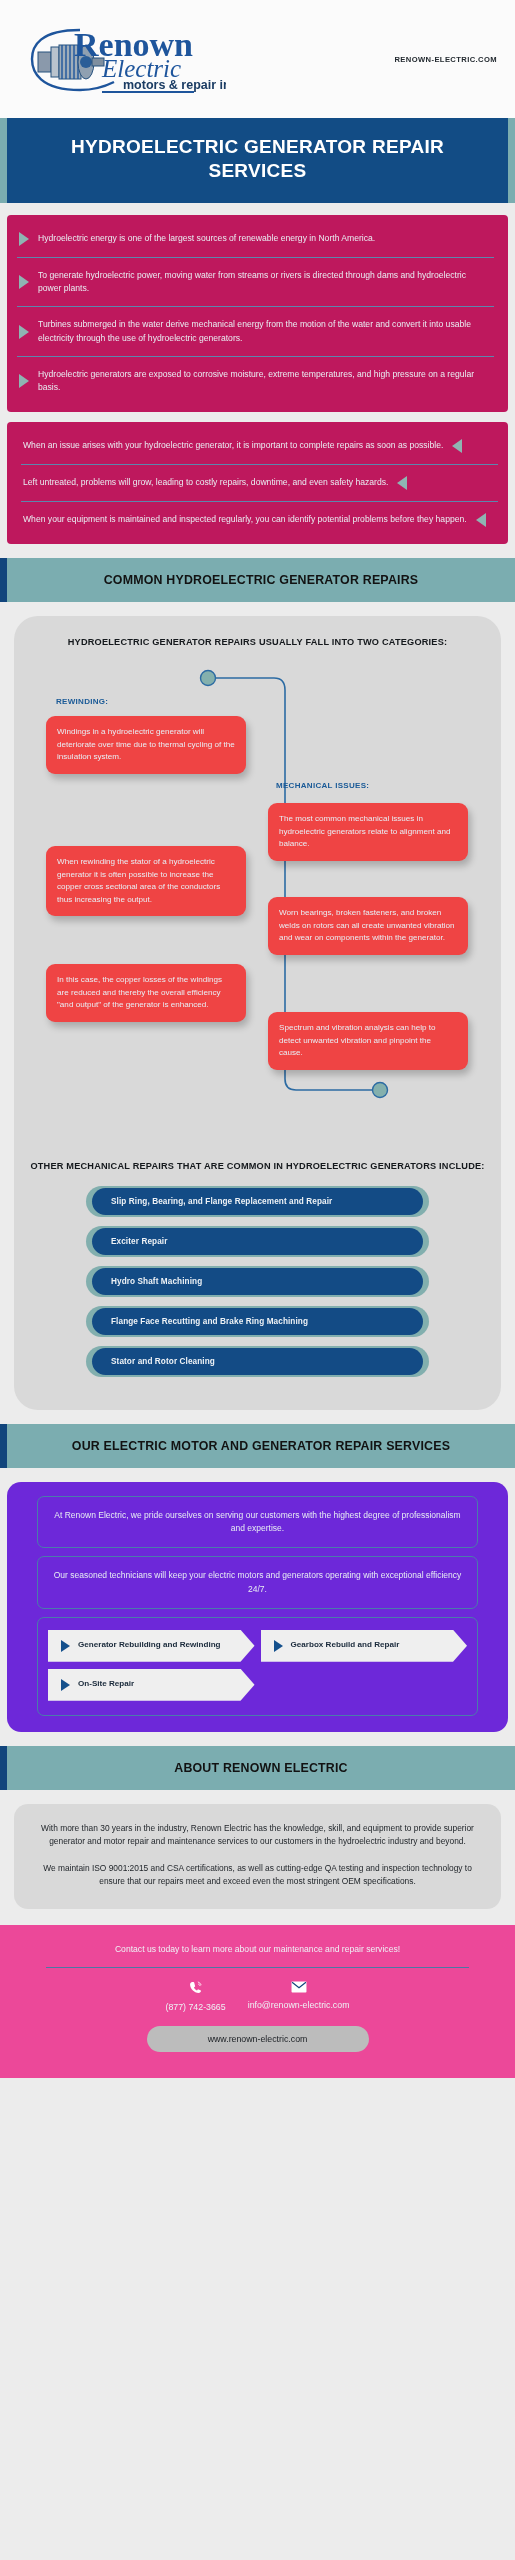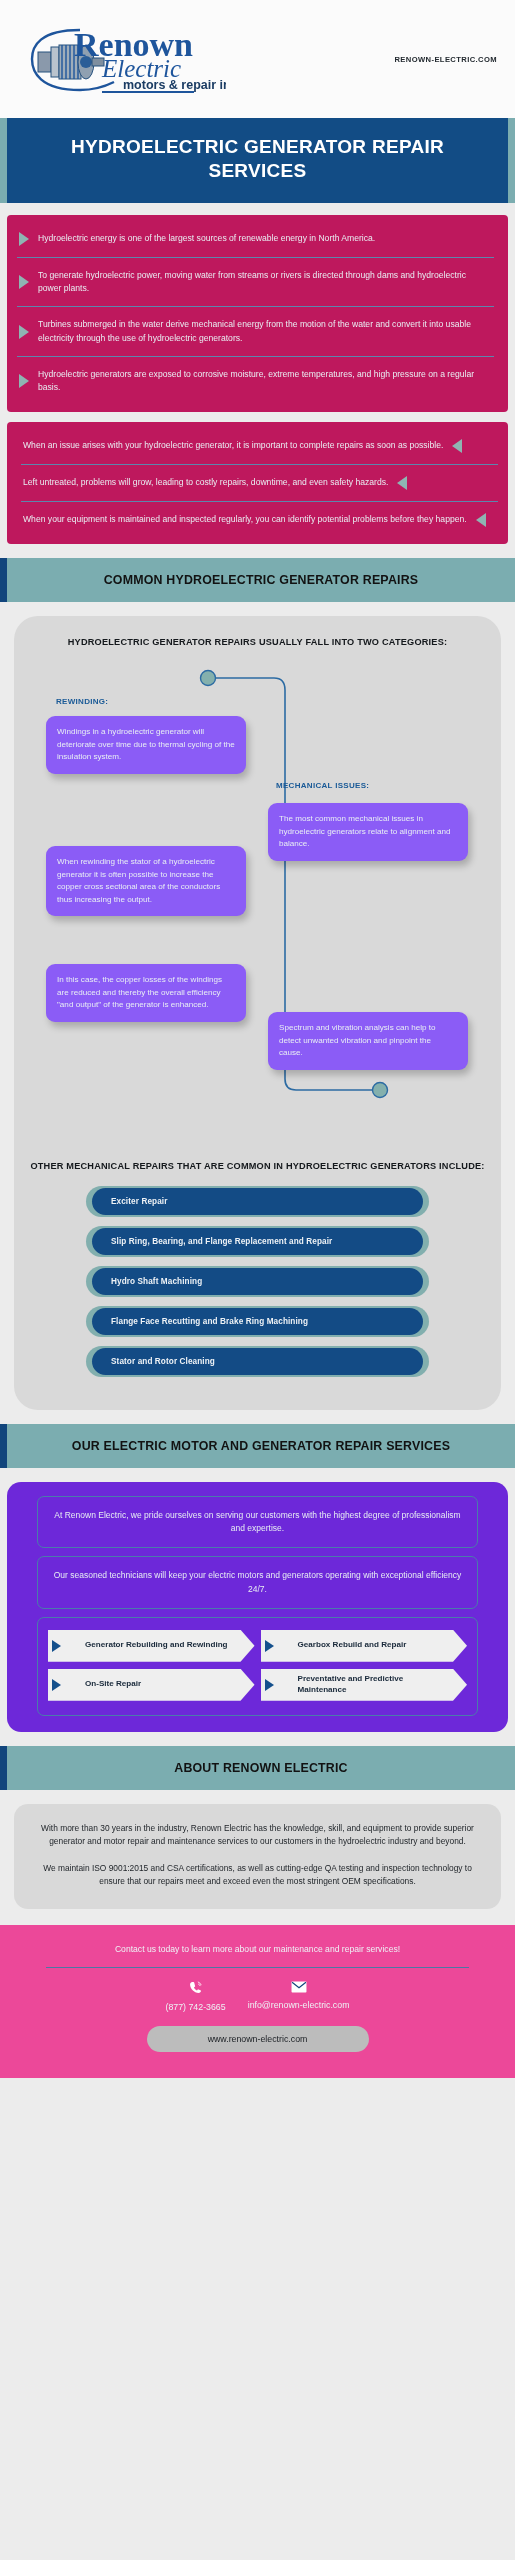--- a/index.html
+++ b/index.html
@@ -119,21 +119,21 @@
   .flow svg.connector { position: absolute; left: 0; top: 0; overflow: visible; }
   .cat-label {
     position: absolute;
     font-size: 8px;
     font-weight: bold;
     color: #1a5a97;
     letter-spacing: 0.3px;
   }
   .fbox {
     position: absolute;
-    background: #8b5cf6;
+    background: #ef4444;
     color: #e8eef4;
     font-size: 8.1px;
     line-height: 1.55;
     border-radius: 9px;
     padding: 10px 11px;
     box-shadow: 3px 5px 7px rgba(0,0,0,0.22);
   }
 
   
   .pill-title {
@@ -198,22 +198,22 @@
     grid-template-columns: 1fr 1fr;
     gap: 7px 6px;
     padding: 0 2px;
   }
   .svc-item {
     position: relative;
     background: #efefef;
     min-height: 32px;
     display: flex;
     align-items: center;
-    gap: 24px;
-    padding: 5px 18px 5px 4px;
+    gap: 8px;
+    padding: 5px 18px 5px 13px;
     clip-path: polygon(0 0, calc(100% - 14px) 0, 100% 50%, calc(100% - 14px) 100%, 0 100%);
   }
   .svc-item::after {
     content: "";
     position: absolute;
     left: 0; bottom: -5px;
     width: 11px; height: 5px;
     background: #9a9a90;
     clip-path: polygon(0 0, 100% 0, 100% 100%);
   }
@@ -370,31 +370,32 @@
       </svg>
 
       <div class="cat-label" style="left:28px; top:38px;">REWINDING:</div>
       <div class="cat-label" style="left:248px; top:122px;">MECHANICAL ISSUES:</div>
 
       <div class="fbox" style="left:18px; top:57px; width:200px;">Windings in a hydroelectric generator will deteriorate over time due to thermal cycling of the insulation system.</div>
       <div class="fbox" style="left:18px; top:187px; width:200px;">When rewinding the stator of a hydroelectric generator it is often possible to increase the copper cross sectional area of the conductors thus increasing the output.</div>
       <div class="fbox" style="left:18px; top:305px; width:200px;">In this case, the copper losses of the windings are reduced and thereby the overall efficiency "and output" of the generator is enhanced.</div>
 
       <div class="fbox" style="left:240px; top:144px; width:200px;">The most common mechanical issues in hydroelectric generators relate to alignment and balance.</div>
+      <div class="fbox" style="left:240px; top:238px; width:200px;">Worn bearings, broken fasteners, and broken welds on rotors can all create unwanted vibration and wear on components within the generator.</div>
       <div class="fbox" style="left:240px; top:353px; width:200px;">Spectrum and vibration analysis can help to detect unwanted vibration and pinpoint the cause.</div>
     </div>
 
     <div class="pill-title">OTHER MECHANICAL REPAIRS THAT ARE COMMON IN HYDROELECTRIC GENERATORS INCLUDE:</div>
 
     <div class="pill-list">
       <div class="pill-outer">
+        <div class="pill">Slip Ring, Bearing, and Flange Replacement and Repair</div>
+      </div>
+      <div class="pill-outer">
         <div class="pill">Exciter Repair</div>
-      </div>
-      <div class="pill-outer">
-        <div class="pill">Slip Ring, Bearing, and Flange Replacement and Repair</div>
       </div>
       <div class="pill-outer">
         <div class="pill">Hydro Shaft Machining</div>
       </div>
       <div class="pill-outer">
         <div class="pill">Flange Face Recutting and Brake Ring Machining</div>
       </div>
       <div class="pill-outer">
         <div class="pill">Stator and Rotor Cleaning</div>
       </div>
@@ -417,24 +418,20 @@
           <span class="lbl">Generator Rebuilding and Rewinding</span>
         </div>
         <div class="svc-item">
           <span class="tri-s"></span>
           <span class="lbl">Gearbox Rebuild and Repair</span>
         </div>
         <div class="svc-item">
           <span class="tri-s"></span>
           <span class="lbl">On-Site Repair</span>
         </div>
-        <div class="svc-item">
-          <span class="tri-s"></span>
-          <span class="lbl">Preventative and Predictive Maintenance</span>
-        </div>
       </div>
     </div>
   </div>
 
   <div class="sec-head">
     <div class="edge"></div>
     <div class="body">ABOUT RENOWN ELECTRIC</div>
   </div>
 
   <div class="about-panel">

